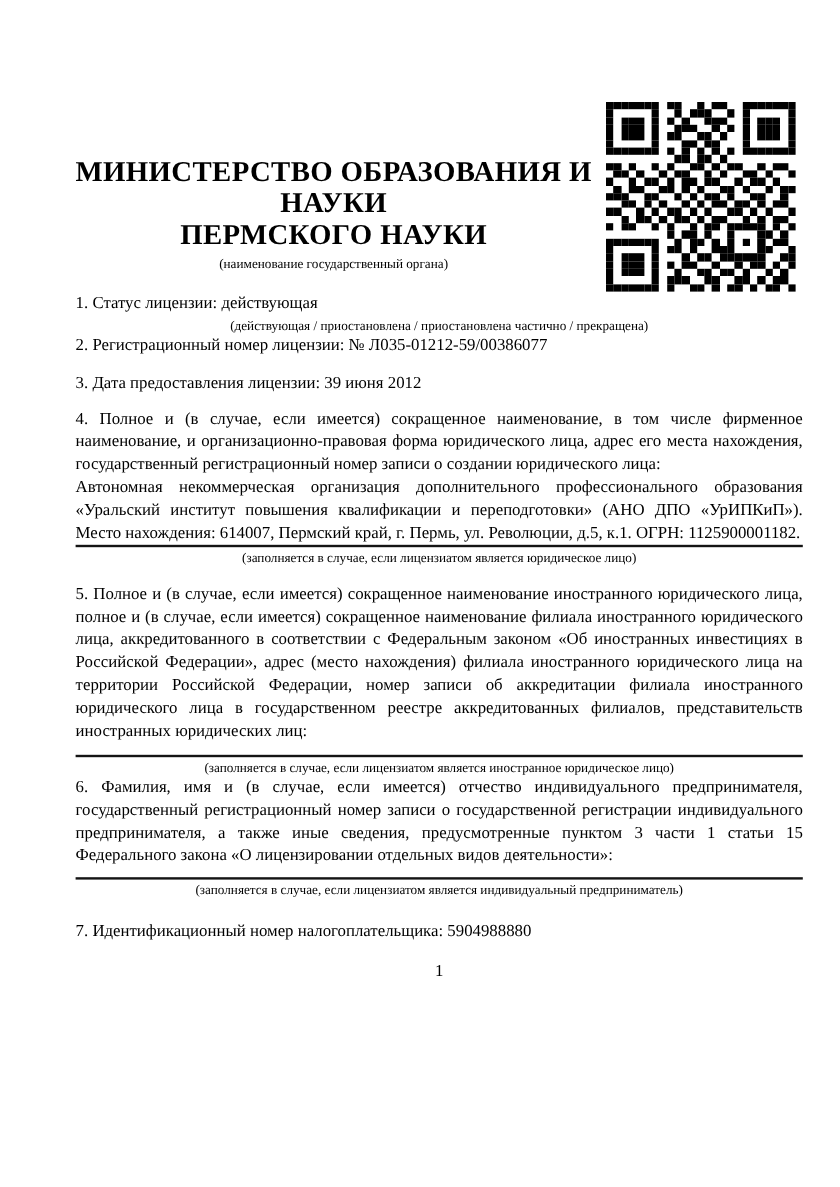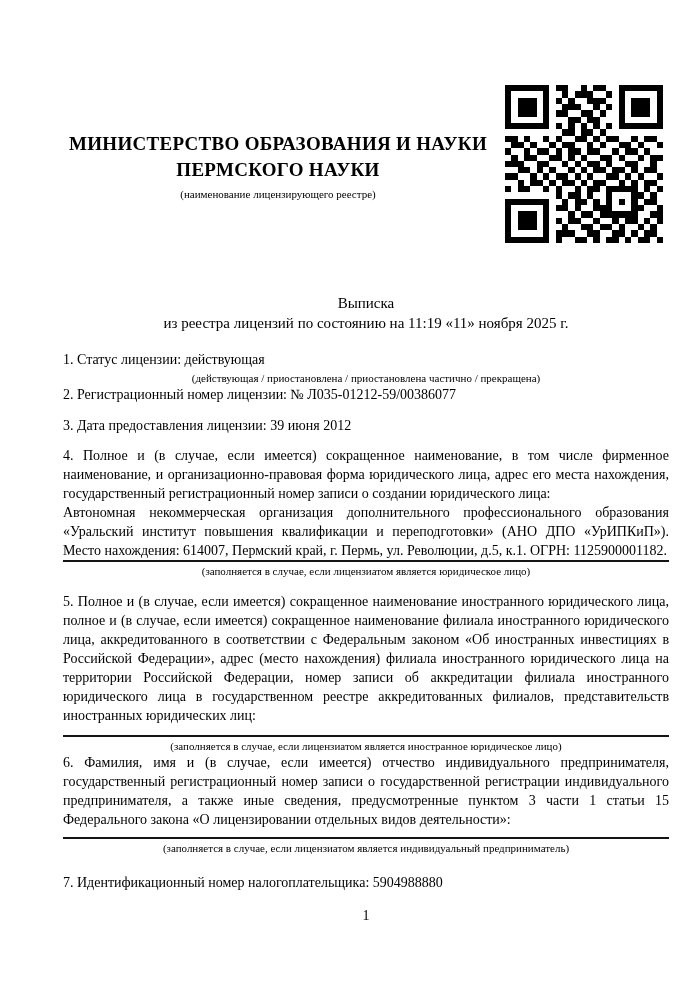--- a/index.html
+++ b/index.html
@@ -10,21 +10,21 @@
     position:relative; width:700px; height:989px; background:var(--background);
     margin:0 auto; overflow:hidden; padding-top:131px;
   }
   .qr {
     position:absolute; left:505px; top:85px; width:158px; height:158px;
     display:grid; grid-template-columns:repeat(25,1fr); grid-template-rows:repeat(25,1fr);
     background:#fff;
   }
   .qm { background:#000; }
   .header-block { width:452px; margin-left:52px; text-align:center; }
-  .ministry { font-weight:bold; font-size:19px; line-height:26px; letter-spacing:.3px; }
+  .ministry { font-weight:bold; font-size:24px; line-height:26px; letter-spacing:.3px; }
   .hcaption { font-size:11px; line-height:14px; margin-top:4px; }
   .content { margin-left:63px; width:606px; }
   .doc-title { margin-top:92px; text-align:center; font-size:15px; line-height:20px; }
   .para { font-size:14px; line-height:19px; text-align:justify; }
   .item-1 { margin-top:17px; }
   .item-2 { }
   .item-3 { margin-top:12px; }
   .item-4 { margin-top:11px; }
   .item-5 { margin-top:14px; }
   .item-6 { margin-top:0; }
@@ -666,29 +666,25 @@
       <div class="qm"></div>
       <div></div>
       <div class="qm"></div>
     </div>
 
   <div class="header-block">
     <div class="ministry">
       <div>МИНИСТЕРСТВО ОБРАЗОВАНИЯ И НАУКИ</div>
       <div>ПЕРМСКОГО НАУКИ</div>
     </div>
-    <div class="hcaption">(наименование лицензирующего реестре)</div>
+    <div class="hcaption">(наименование государственный органа)</div>
   </div>
 
   <div class="content">
 
-    <div class="doc-title">
-      <div>Выписка</div>
-      <div>из реестра лицензий по состоянию на 11:19 «11» ноября 2025 г.</div>
-    </div>
 
     <div class="item-1">
       <div class="para">1. Статус лицензии: действующая</div>
       <div class="fieldcap">(действующая / приостановлена / приостановлена частично / прекращена)</div>
     </div>
 
     <div class="para item-2">2. Регистрационный номер лицензии: № Л035-01212-59/00386077</div>
 
     <div class="para item-3">3. Дата предоставления лицензии: 39 июня 2012</div>
 

